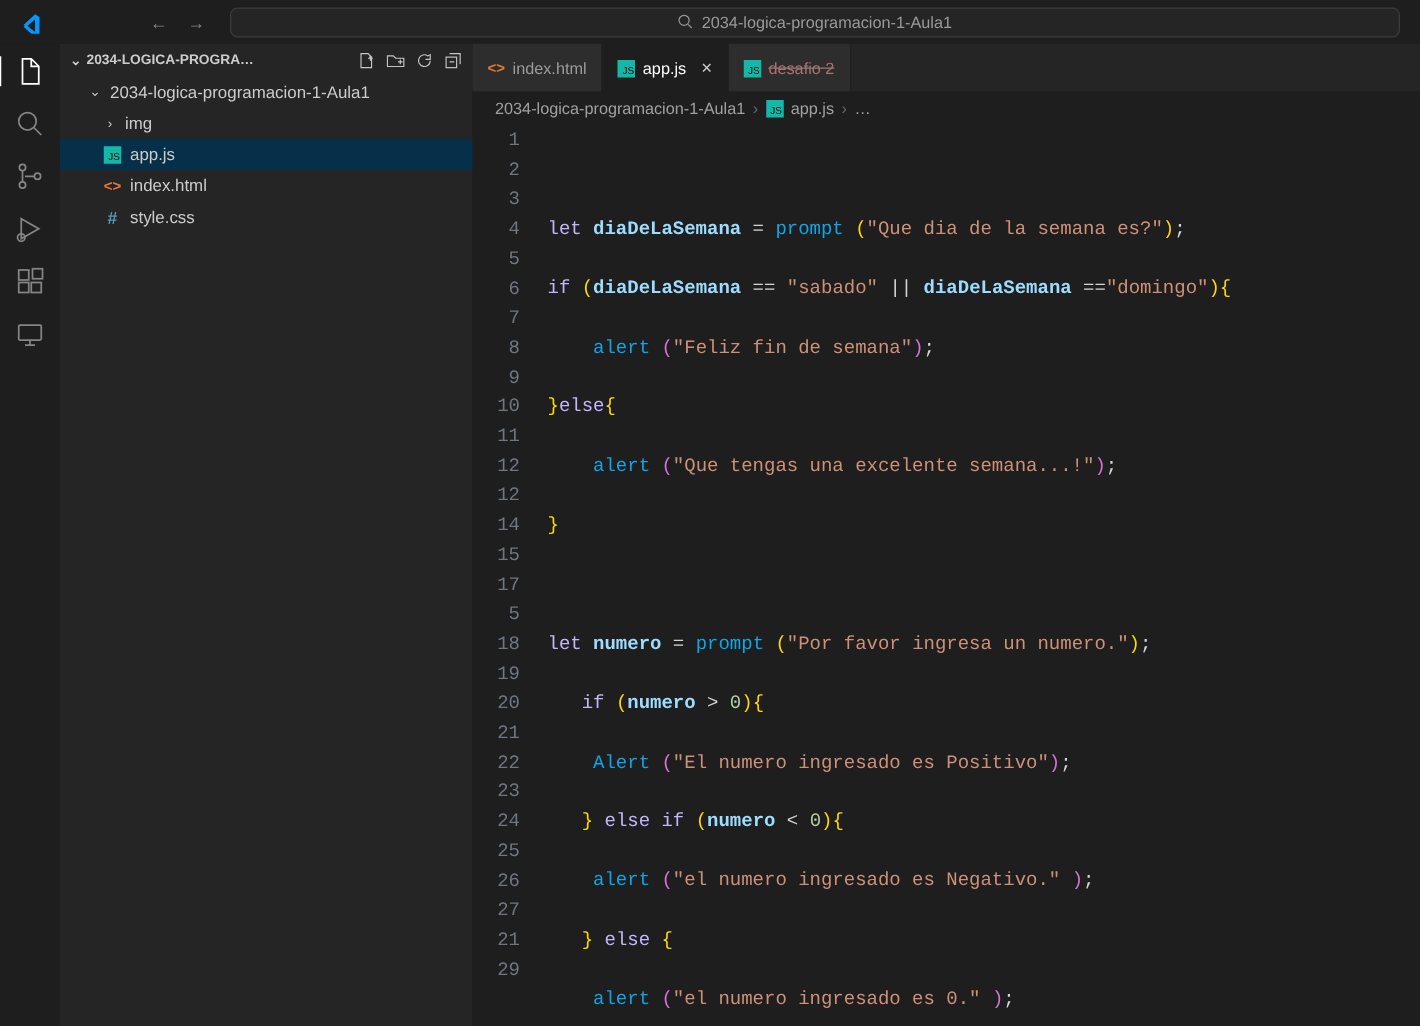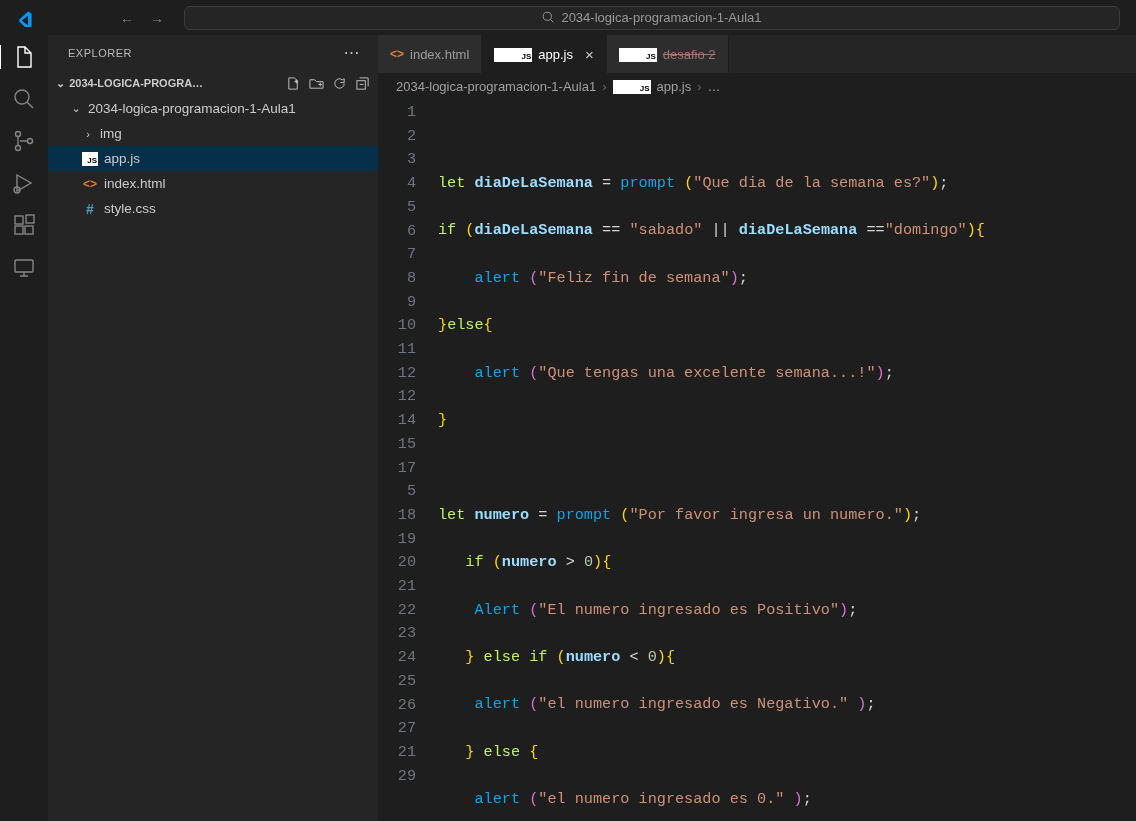--- a/index.html
+++ b/index.html
@@ -143,29 +143,29 @@
   line-height: 23.7px;
 }
 .code-content {
   flex: 1;
   padding-top: 2px;
   line-height: 23.7px;
   white-space: pre;
   color: #d4d4d4;
 }
 .code-line { height: 23.7px; }
-.kw { color: #bef264; }
+.kw { color: #c4b5fd; }
 .var { color: #9cdcfe; font-weight: bold; }
 .fn { color: #0ea5e9; }
 .str { color: #ce9178; }
 .num { color: #b5cea8; }
 .op { color: #d4d4d4; }
 .brace { color: #da70d6; }
 .brace3 { color: #ffd700; }
-.js-icon-box { background: #ffffff; color: #000; font-size: 8px; font-weight: bold; width: 38px; height: 14px; display: inline-flex; align-items: flex-end; justify-content: flex-end; padding: 1px; }
+.js-icon-box { background: #14b8a6; color: #000; font-size: 8px; font-weight: normal; width: 14px; height: 14px; display: inline-flex; align-items: flex-end; justify-content: flex-end; padding: 1px; }
 .html-icon { color: #e37933; font-weight: bold; font-size: 12px;}
 .css-icon { color: #519aba; font-weight: bold; font-size: 14px;}
 </style>
 </head>
 <body>
 
 <div class="title-bar">
   <span class="vscode-logo">
     <svg viewBox="0 0 24 24" width="17" height="17">
         <path fill="#0098ff" d="M17 2l-13 12 3 2 10-8v14l-10-8-3 2 13 12 5-3v-20z"></path>
@@ -221,24 +221,20 @@
     </div>
     <div class="activity-icon">
       <svg width="24" height="24" viewBox="0 0 24 24" fill="none" stroke="#858585" stroke-width="1.4">
           <rect x="3" y="5" width="18" height="12" rx="1"></rect>
           <path d="M8 21h8M12 17v4"></path>
         </svg>
     </div>
   </div>
 
   <div class="sidebar">
-    <div class="sidebar-header">
-      <span>EXPLORER</span>
-      <span class="sidebar-actions">⋯</span>
-    </div>
     <div class="folder-header">
       <span class="chevron">⌄</span>
       <span>2034-LOGICA-PROGRA…</span>
       <span class="folder-header-actions">
         <svg width="15" height="15" viewBox="0 0 16 16" stroke="#c5c5c5" fill="none" stroke-width="1">
             <path d="M3 2h6l3 3v9H3z M10 5h2v2M11 4v4M9 6h4"></path>
           </svg>
         <svg width="15" height="15" viewBox="0 0 16 16" stroke="#c5c5c5" fill="none" stroke-width="1">
             <path d="M1 4h5l2 2h7v7H1z M12 7v4M10 9h4"></path>
           </svg>

